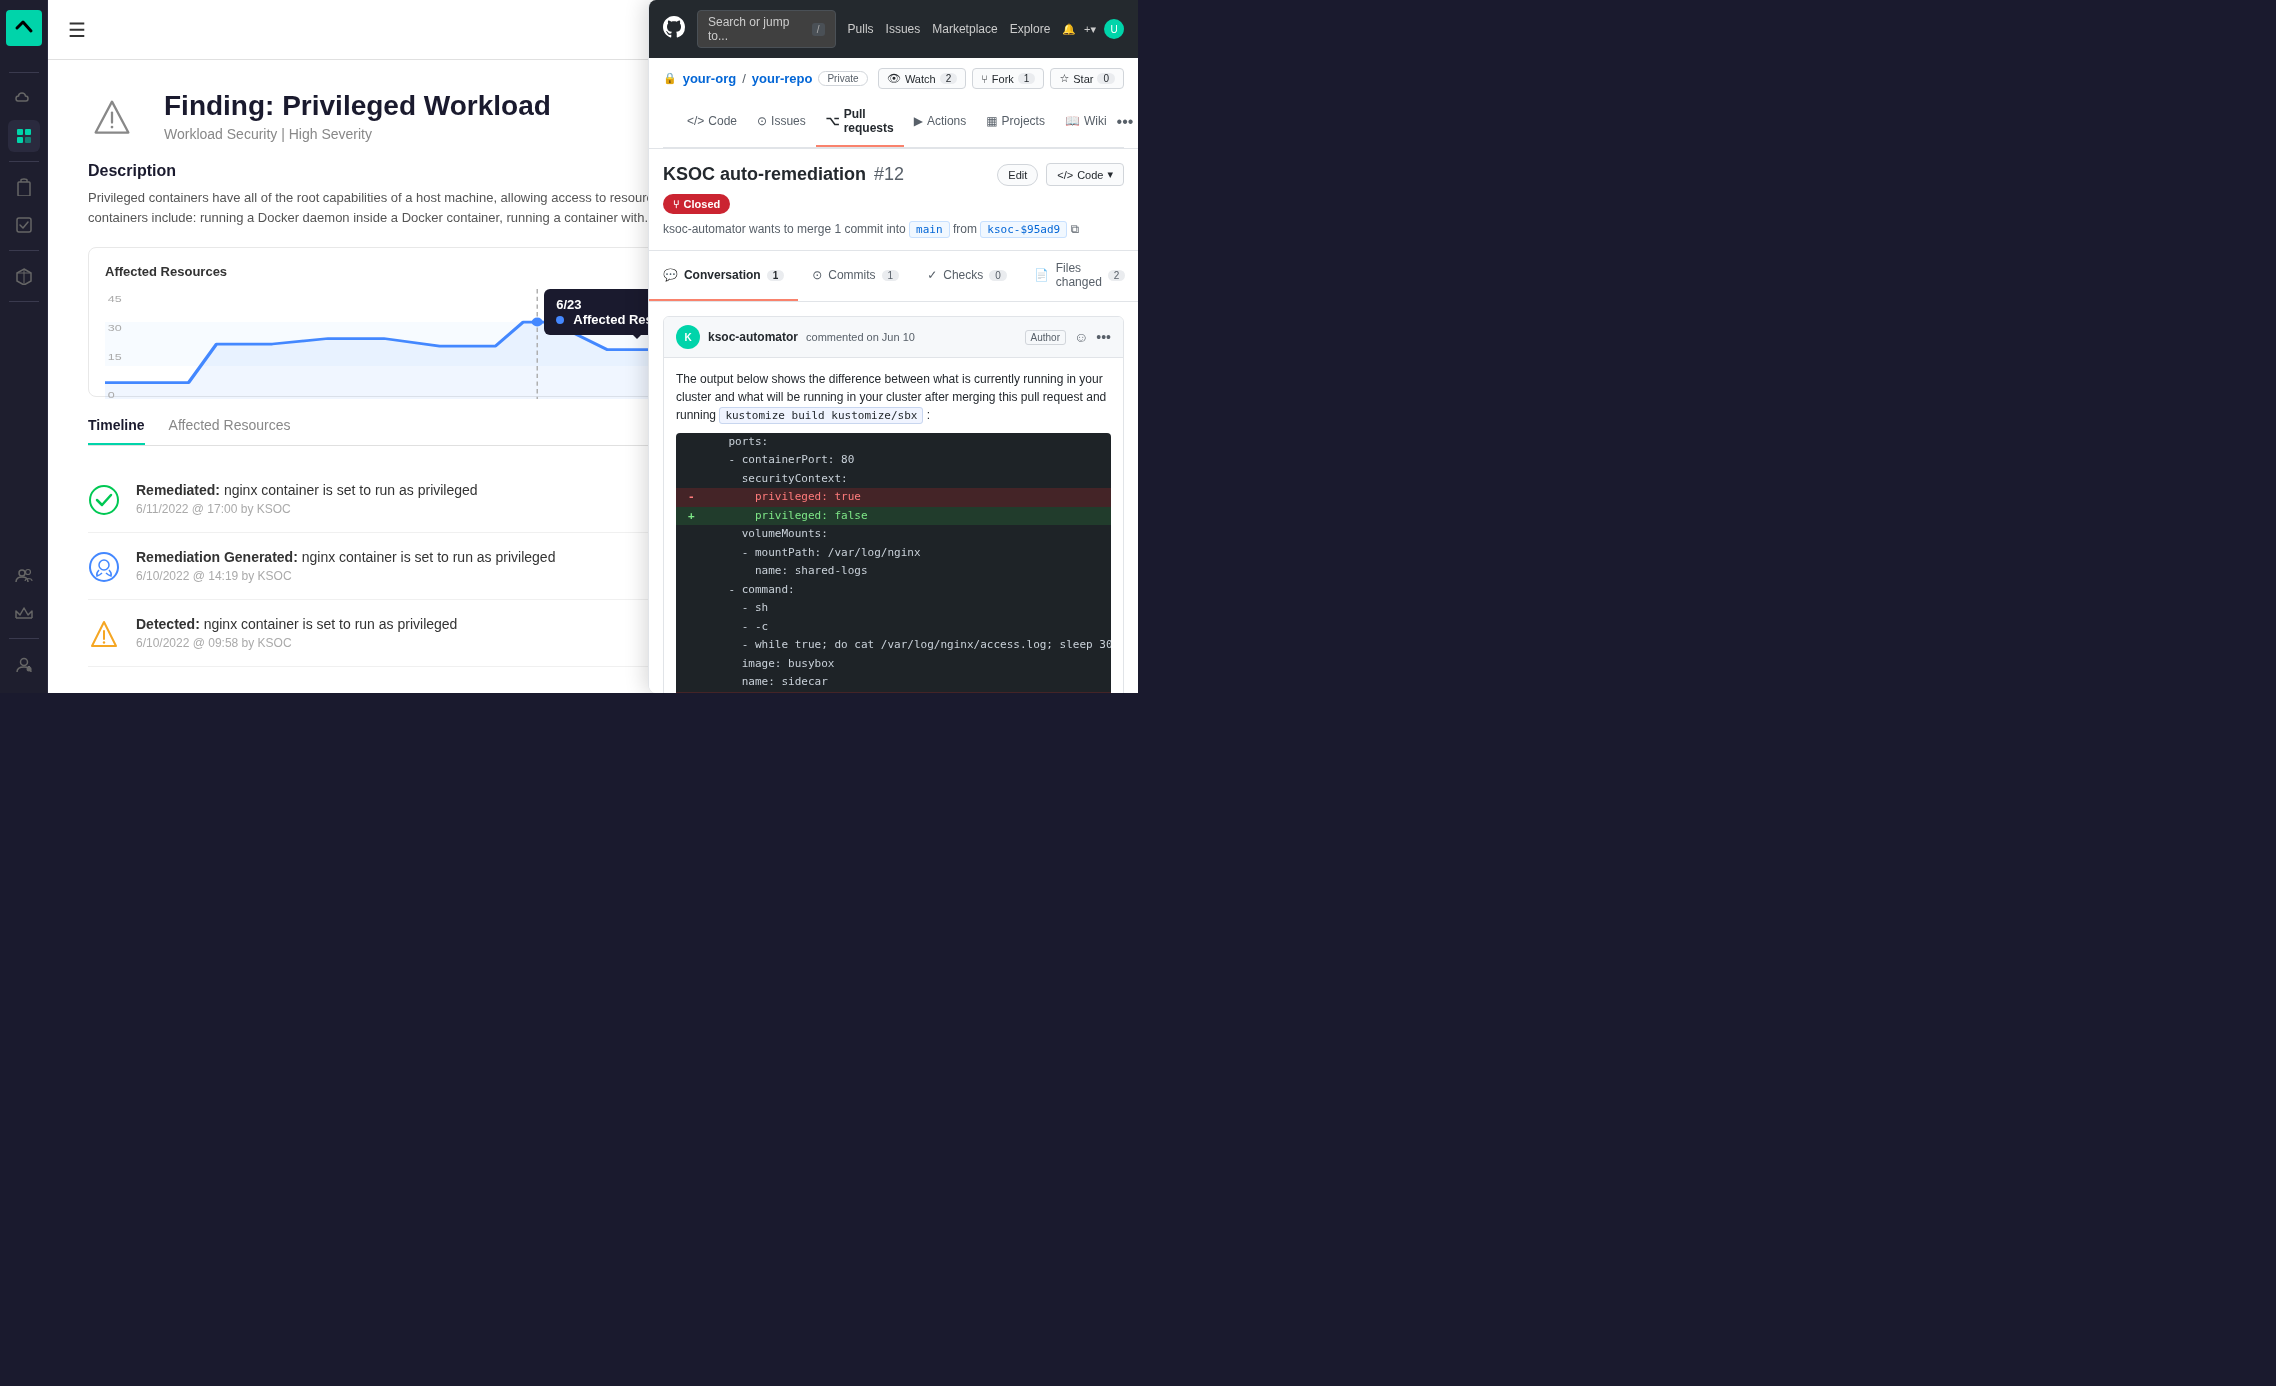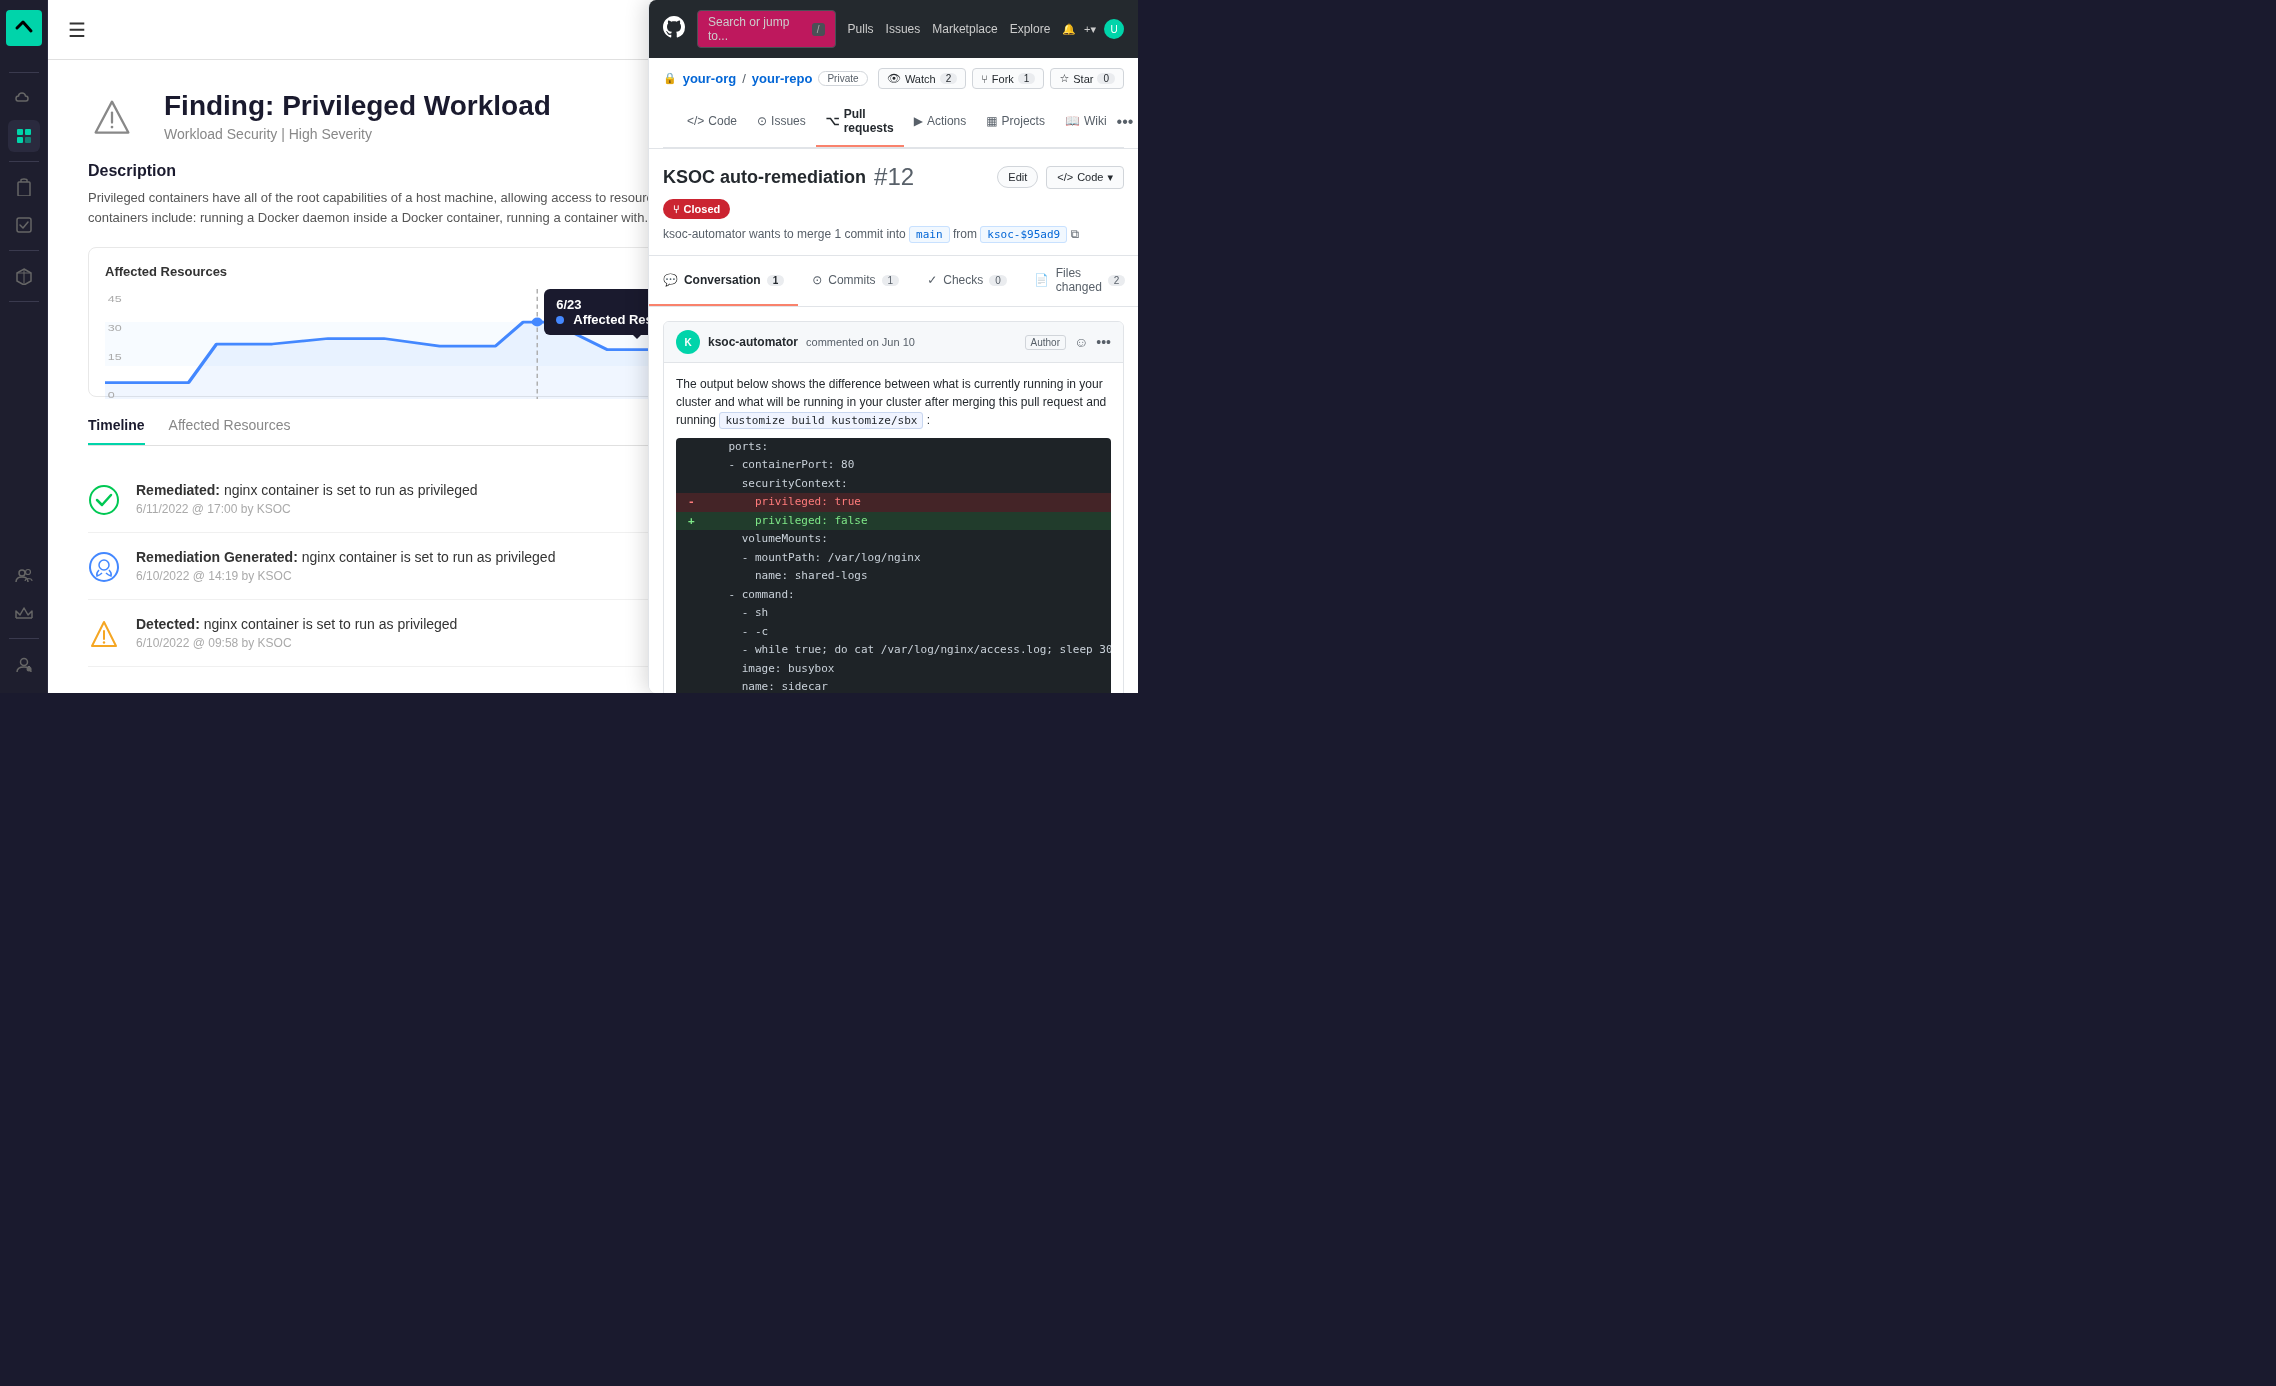--- a/index.html
+++ b/index.html
@@ -234,21 +234,21 @@
       display: flex;
       align-items: center;
       gap: 12px;
       flex-shrink: 0;
     }
     .gh-logo {
       color: #fff;
       font-size: 20px;
     }
     .gh-search {
-      background: #be185d;
+      background: #404040;
       border: 1px solid #4a5056;
       border-radius: 4px;
       padding: 4px 10px;
       color: #ccc;
       font-size: 12px;
       flex: 1;
       display: flex;
       align-items: center;
       justify-content: space-between;
     }
@@ -355,21 +355,21 @@
     .gh-subnav-more { margin-left: auto; color: #586069; cursor: pointer; }
 
     
     .gh-pr-header {
       padding: 14px;
       border-bottom: 1px solid #e1e4e8;
       flex-shrink: 0;
     }
     .gh-pr-title-row { display: flex; align-items: center; gap: 8px; margin-bottom: 8px; }
     .gh-pr-title { font-size: 18px; font-weight: 600; color: #24292e; }
-    .gh-pr-number { font-size: 24px; color: #586069; font-weight: 400; }
+    .gh-pr-number { font-size: 18px; color: #586069; font-weight: 400; }
     .gh-pr-edit-btn {
       border: 1px solid #d1d5da;
       border-radius: 11px;
       padding: 4px 10px;
       font-size: 11px;
       color: #24292e;
       background: #fafbfc;
       cursor: pointer;
       margin-left: auto;
     }

